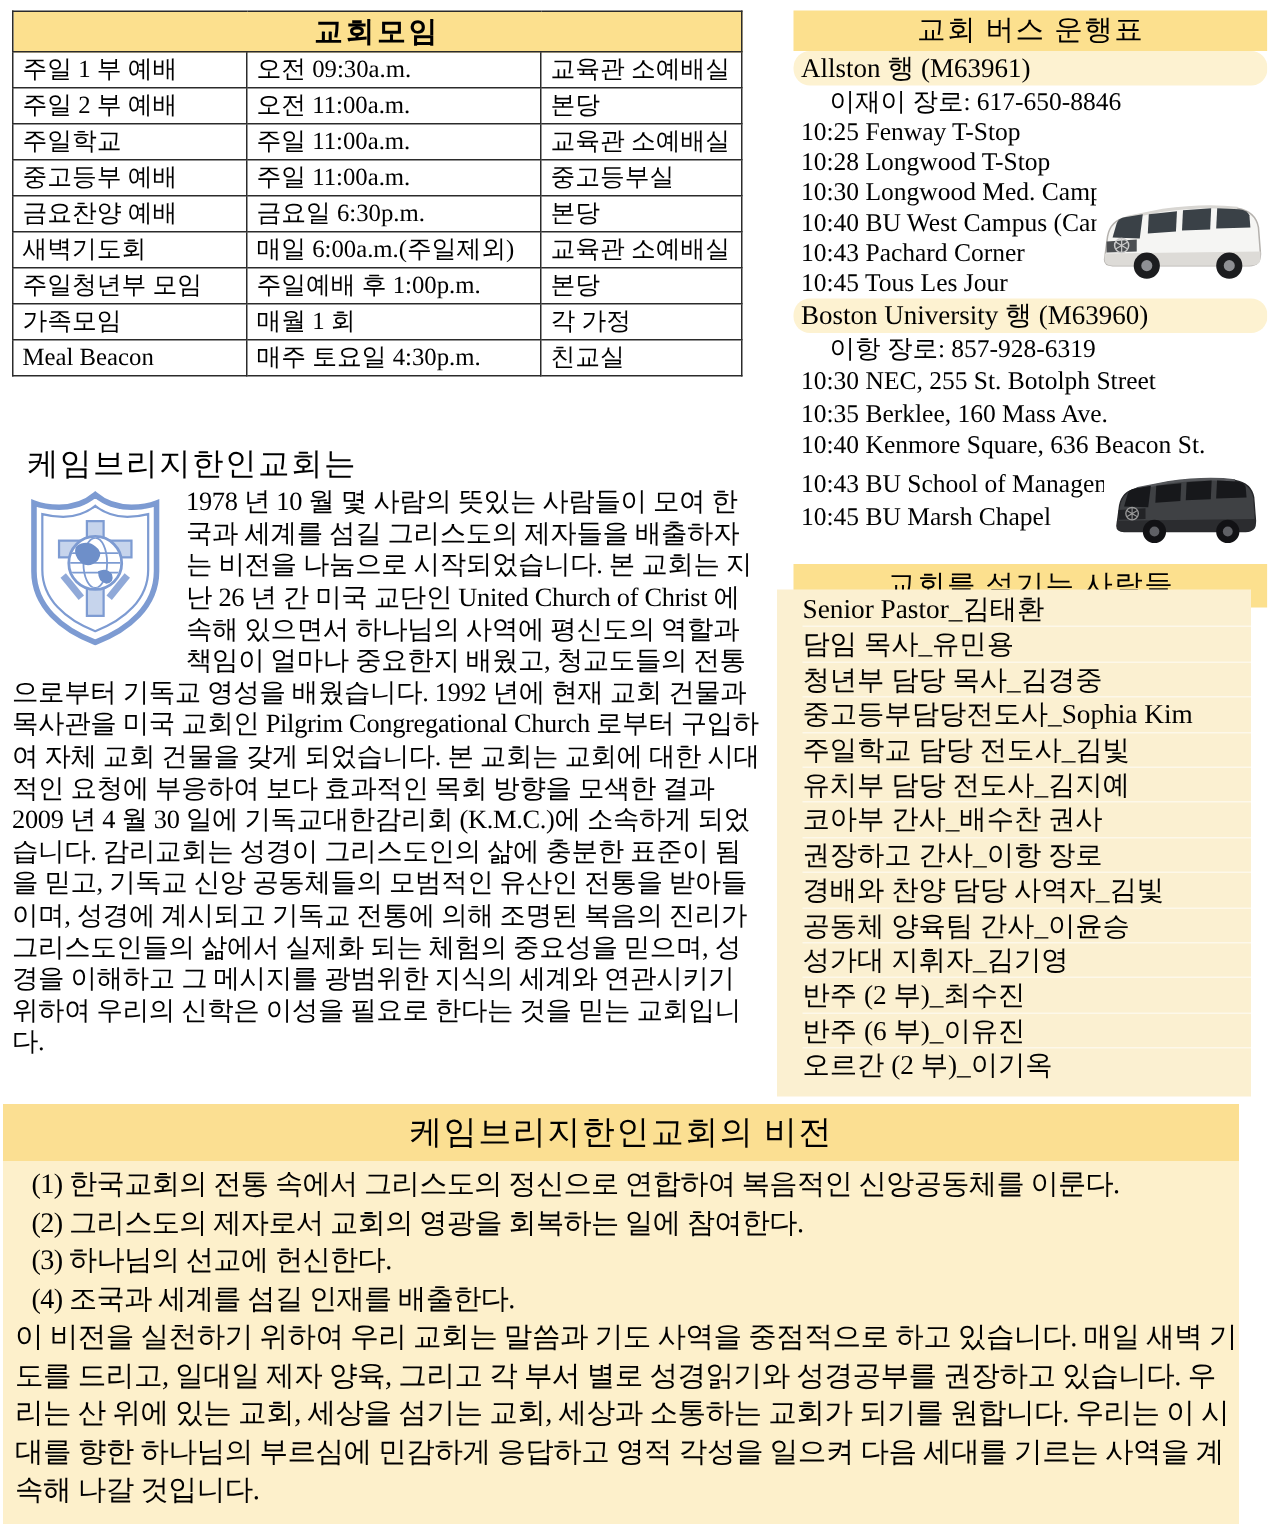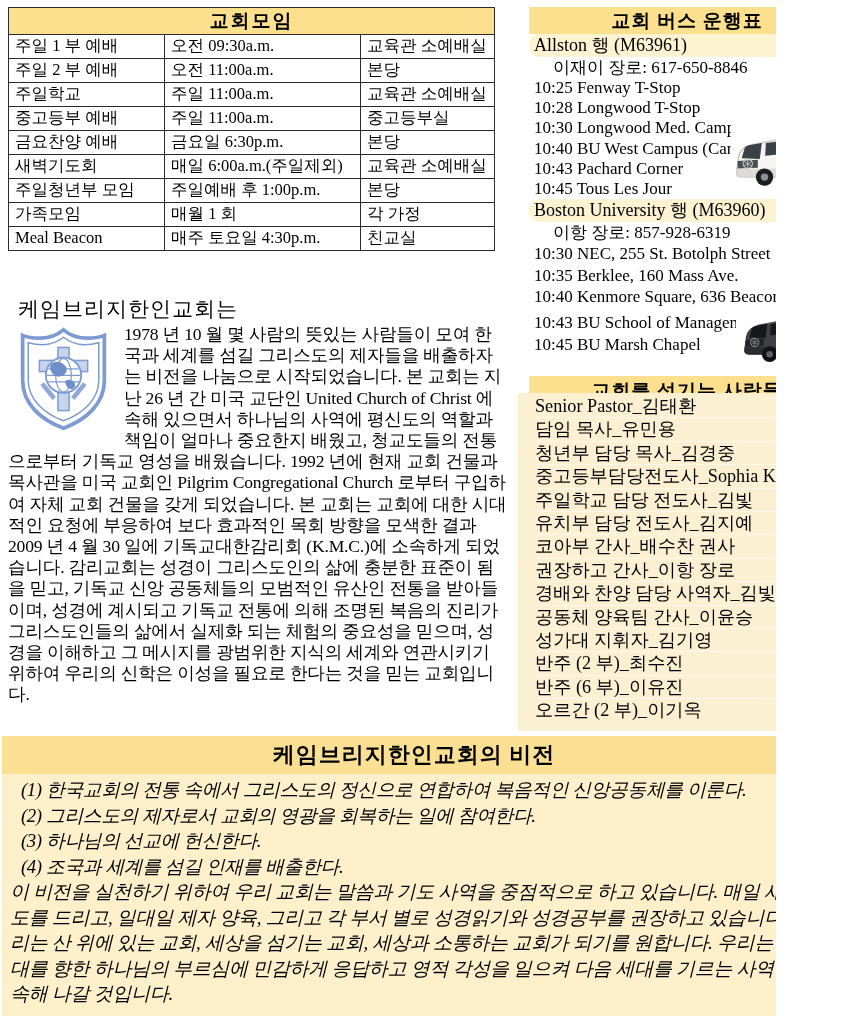--- a/index.html
+++ b/index.html
@@ -1,28 +1,28 @@
 <!DOCTYPE html>
 <html><head>
 <meta charset="utf-8">
 <style>
   * { margin:0; padding:0; box-sizing:border-box; }
   html,body { background:#fff; }
   body { font-family:"Liberation Serif", serif; color:#000; }
-  #page { position:relative; width:776px; height:1024px; background:#fff; overflow:hidden; }
+  #page { position:relative; width:845px; height:1024px; background:#fff; overflow:hidden; }
 
   
   #meetings { position:absolute; left:8px; top:7px; width:486px; border-collapse:collapse; table-layout:fixed; }
   #meetings th, #meetings td { border:1px solid #2b2b2b; }
   #meetings th { background:#fce08e; height:26px; font-size:19px; font-weight:bold; text-align:center; letter-spacing:2px; }
   #meetings td { height:21px; font-size:16.5px; padding:0 4px 1px 6px; white-space:nowrap; overflow:hidden; }
   .colw1 { width:156px; } .colw2 { width:196px; } .colw3 { width:134px; }
 
   
-  .band { background:#fce08e; font-weight:bold; font-size:19px; text-align:center; }
+  .band { background:#fce08e; font-weight:normal; font-size:19px; text-align:center; }
   #bus { position:absolute; left:529px; top:7px; width:316px; }
   #bus .band { height:27px; line-height:27px; letter-spacing:1px; }
   .route-head { background:#fdf2d1; font-size:18px; line-height:23px; height:23px; padding-left:5px; white-space:nowrap;border-radius:11px; }
   .route-contact { font-size:17px; line-height:21px; padding-left:24px; white-space:nowrap; }
   ul.stops { list-style:none; }
   #stops1 li { font-size:17px; line-height:20.2px; padding-left:5px; white-space:nowrap; }
   #stops2 li { font-size:17px; line-height:21.4px; padding-left:5px; white-space:nowrap; }
   #stops2 li.gap { margin-top:5px; }
 
   #servants-band { position:absolute; left:529px; top:376px; width:316px; height:29px; line-height:29px; letter-spacing:1px; }
@@ -39,21 +39,21 @@
   
   #about { position:absolute; left:8px; top:294px; width:501px; }
   #about-title { font-size:21px; font-weight:normal; line-height:30px; padding-left:10px; letter-spacing:1px; }
   #about-logo { float:left; width:97px; height:104px; margin:3px 12px 2px 7px; }
   #about-logo svg { width:100%; height:100%; display:block; }
   #about-text { font-size:17.6px; line-height:21.2px; letter-spacing:-0.2px; text-align:left; }
 
   
   #vision { position:absolute; left:2px; top:736px; width:824px; }
   #vision-band { height:38px; line-height:38px; background:#fbdf92; font-size:22px; letter-spacing:1px; }
-  #vision-body { background:#fdf0cb; padding:3px 0 9px 8px;font-style:italic; }
+  #vision-body { background:#fdf0cb; padding:3px 0 9px 8px; }
   .vision-item { font-size:18.8px; line-height:25.5px; padding-left:11px; letter-spacing:-0.4px; white-space:nowrap; }
   #vision-paragraph { font-size:19px; line-height:25.5px; letter-spacing:-0.3px; }
 </style>
 </head>
 <body>
 
 <div id="page">
 
   <table id="meetings">
     <colgroup>

